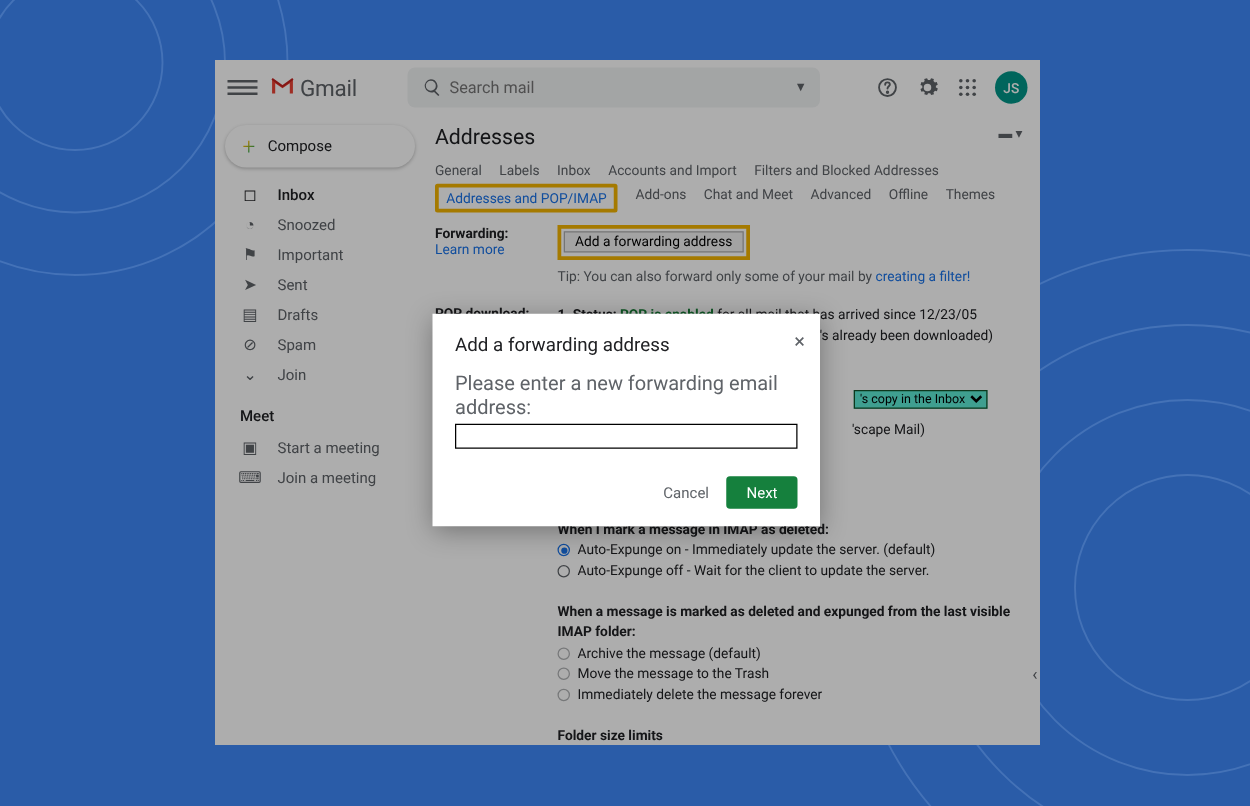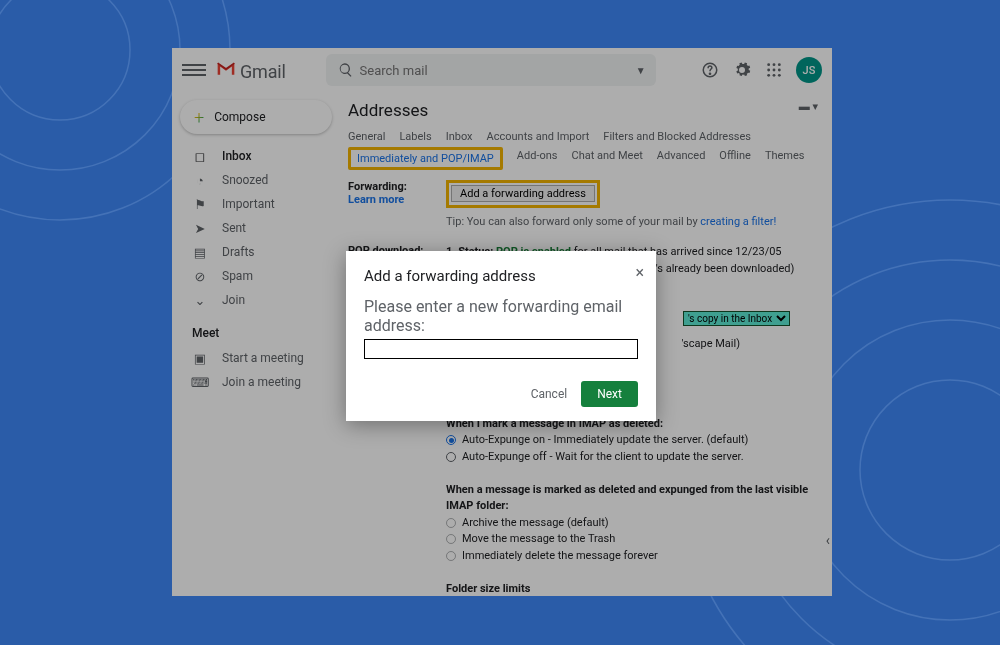--- a/index.html
+++ b/index.html
@@ -29,21 +29,21 @@
 .navicon{width:16px;height:16px;display:flex;align-items:center;justify-content:center;font-size:13px}
 .meet-h{padding:14px 0 6px 20px;font-size:12px;font-weight:500;color:#202124}
 .main{flex:1;padding:8px 12px 0 8px;overflow:hidden;font-size:11px;color:#202124;position:relative}
 .settings-h{font-size:17px;margin-bottom:8px}
 .tabs{display:flex;flex-wrap:wrap;gap:2px 14px;font-size:11px;color:#5f6368;margin-bottom:10px}
 .tab{cursor:pointer;padding:2px 0}
 .tab.active{color:#1a73e8}
 .hl{border:3px solid #f4b400;padding:2px 6px;border-radius:2px}
 .section{display:flex;gap:10px;margin-bottom:14px}
 .sec-label{width:88px;font-weight:700;font-size:11px}
-.sec-label a{color:#1a73e8;font-weight:700;text-decoration:none;font-size:11px}
+.sec-label a{color:#1a73e8;font-weight:400;text-decoration:none;font-size:11px}
 .sec-body{flex:1;font-size:11px;line-height:1.5}
 .addfwd{border:1px solid #adadad;background:#f1f1f1;padding:1px 8px;font-size:11px;cursor:pointer}
 .hl2{border:3px solid #f4b400;display:inline-block;padding:2px}
 .tip{margin-top:6px;color:#5f6368}
 .tip a{color:#1a73e8;text-decoration:none}
 .bold{font-weight:700}
 .green{color:#188038;font-weight:700}
 .radio-row{display:flex;align-items:center;gap:6px}
 .radio{width:10px;height:10px;border-radius:50%;border:1px solid #5f6368;display:inline-flex;align-items:center;justify-content:center}
 .radio.on::after{content:"";width:5px;height:5px;border-radius:50%;background:#1a73e8}
@@ -181,21 +181,21 @@
 
     <div class="main">
       <div class="lang-pick">▬ ▾</div>
       <div class="settings-h">Addresses</div>
       <div class="tabs" id="tabs">
           <span class="tab">General</span>
           <span class="tab">Labels</span>
           <span class="tab">Inbox</span>
           <span class="tab">Accounts and Import</span>
           <span class="tab">Filters and Blocked Addresses</span>
-          <span class="tab active hl">Immediately and POP/IMAP</span>
+          <span class="tab active hl">Addresses and POP/IMAP</span>
           <span class="tab">Add-ons</span>
           <span class="tab">Chat and Meet</span>
           <span class="tab">Advanced</span>
           <span class="tab">Offline</span>
           <span class="tab">Themes</span>
         </div>
 
       <div class="section">
         <div class="sec-label">
           <span>Forwarding:</span><br>

